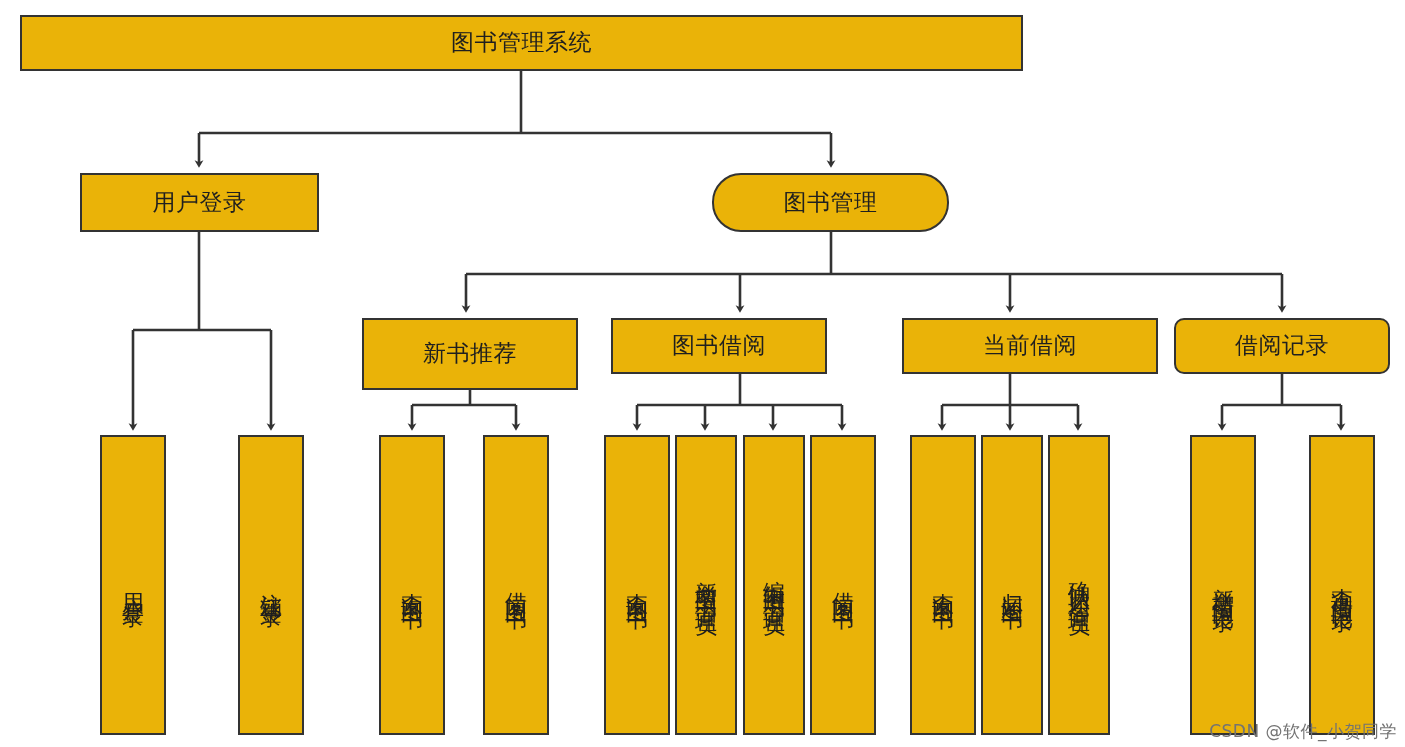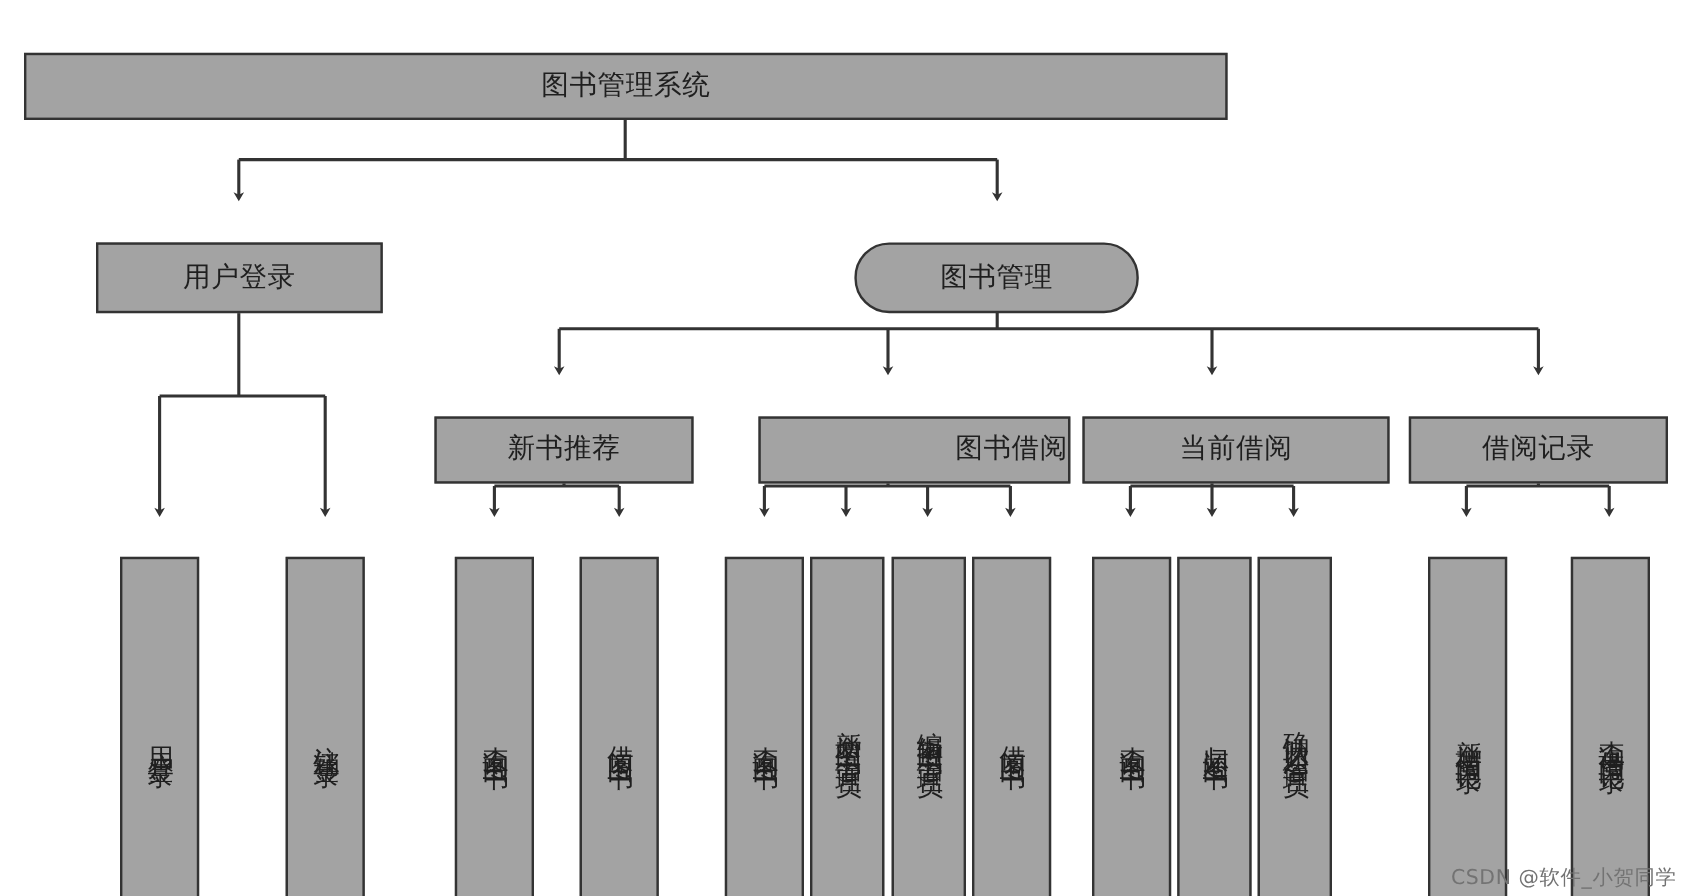--- a/index.html
+++ b/index.html
@@ -19,27 +19,26 @@
   #wires{
     position:absolute;
     left:0; top:0;
     width:1405px; height:747px;
     pointer-events:none;
   }
   
   .node{
     position:absolute;
     box-sizing:border-box;
-    background:#a3a3a3;
+    background:#eab308;
     border:2px solid #333333;
     display:flex;
     align-items:center;
     justify-content:center;
     z-index:2;
-    margin-top:29px;
   }
   .node .label{
     display:block;
     text-align:center;
     line-height:1.18;
     letter-spacing:0.5px;
     color:#1f1f1f;
     white-space:nowrap;
   }
   
@@ -136,33 +135,33 @@
   </div>
 
   <div class="node horiz" style="left:80px;top:173px;width:239px;height:59px;">
     <span class="label">用户登录</span>
   </div>
 
   <div class="node horiz" style="left:712px;top:173px;width:237px;height:59px;border-radius:29px;">
     <span class="label">图书管理</span>
   </div>
 
-  <div class="node horiz" style="left:362px;top:318px;width:216px;height:56px;">
+  <div class="node horiz" style="left:362px;top:318px;width:216px;height:72px;">
     <span class="label">新书推荐</span>
   </div>
 
-  <div class="node horiz" style="left:632px;top:318px;width:260px;height:56px;justify-content:flex-end;">
+  <div class="node horiz" style="left:611px;top:318px;width:216px;height:56px;">
     <span class="label">图书借阅</span>
   </div>
 
   <div class="node horiz" style="left:902px;top:318px;width:256px;height:56px;">
     <span class="label">当前借阅</span>
   </div>
 
-  <div class="node horiz" style="left:1174px;top:318px;width:216px;height:56px;">
+  <div class="node horiz" style="left:1174px;top:318px;width:216px;height:56px;border-radius:10px;">
     <span class="label">借阅记录</span>
   </div>
 
   <div class="node vert" style="left:100px;top:435px;width:66px;height:300px;">
     <span class="label">用户登录</span>
   </div>
 
   <div class="node vert" style="left:238px;top:435px;width:66px;height:300px;">
     <span class="label">注销登录</span>
   </div>

